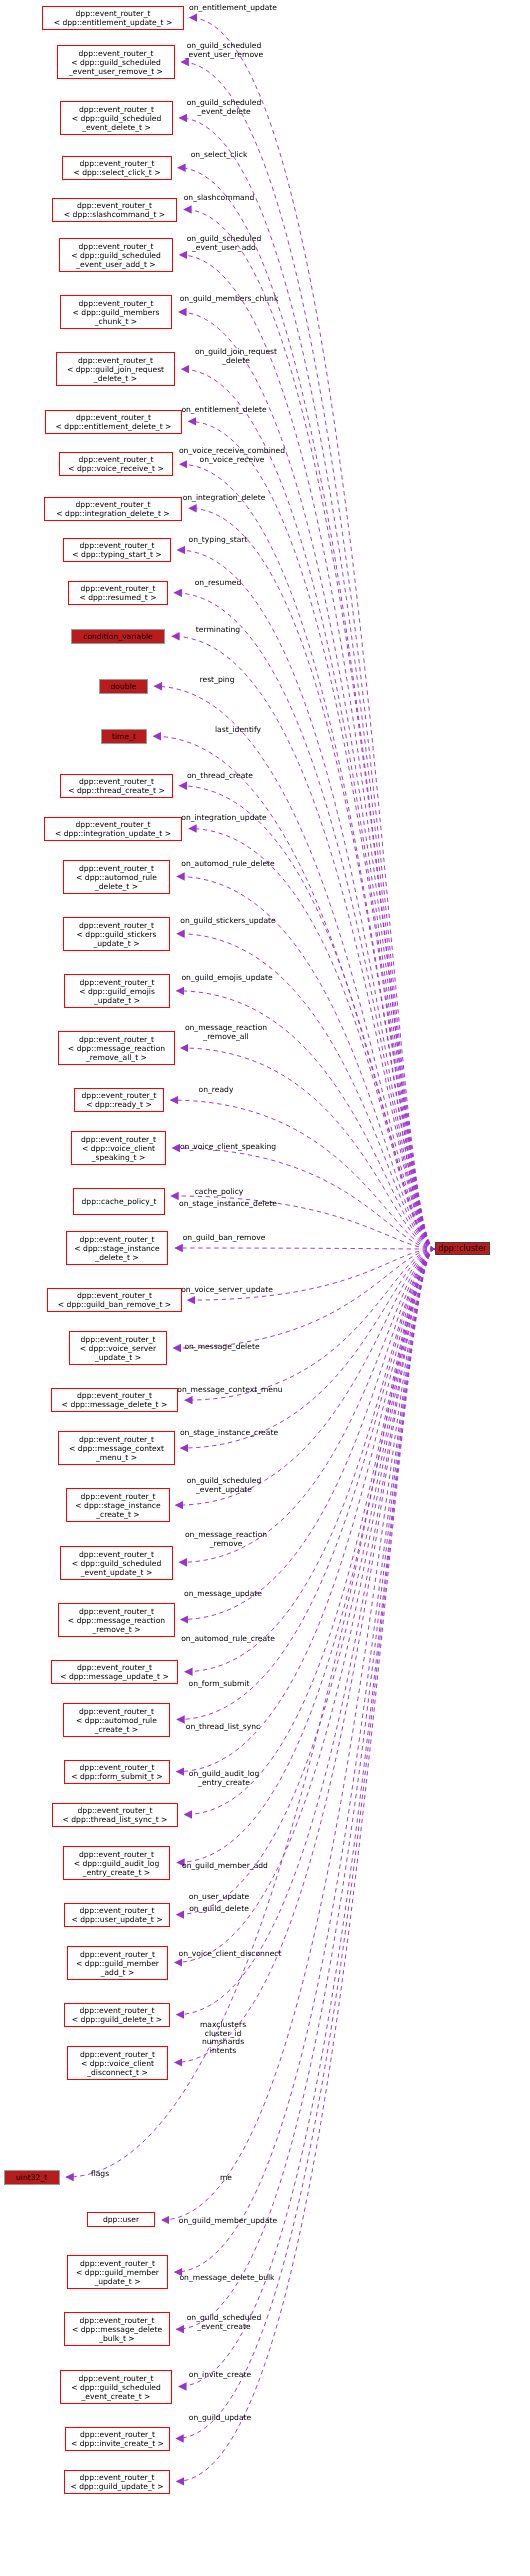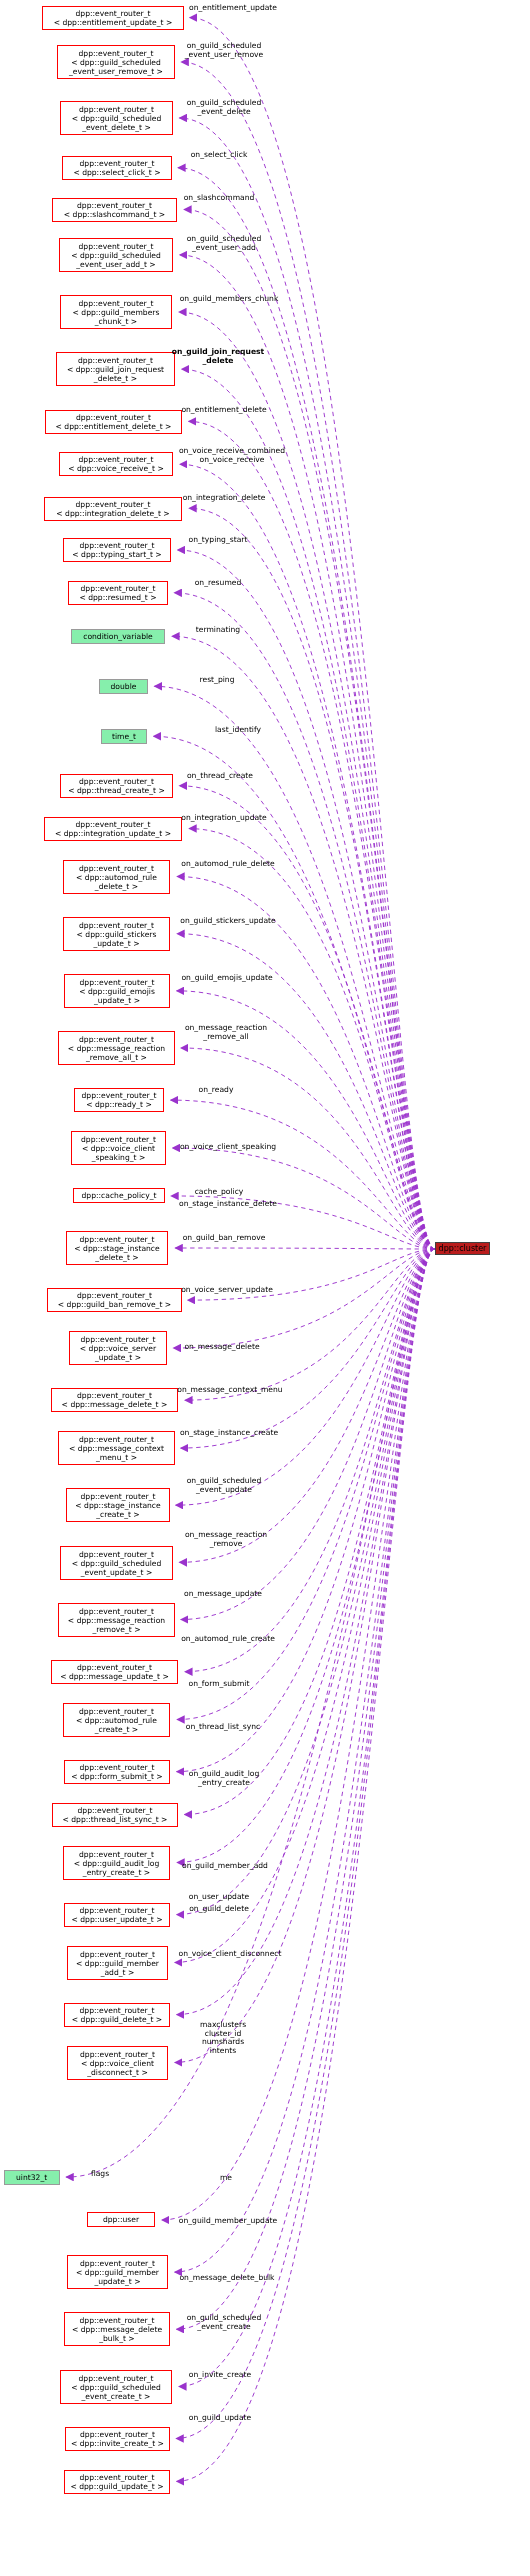--- a/index.html
+++ b/index.html
@@ -20,21 +20,21 @@
     line-height:9px;
     text-align:center;
     display:flex;
     align-items:center;
     justify-content:center;
     white-space:pre;
     padding:1.5px 2.2px;
   }
   .node.gray{
     border:0.7px solid #9a9a9a;
-    background:#86efac;
+    background:#b91c1c;
   }
   .node.center{
     border:0.7px solid #404040;
     background:#b91c1c;
     font-size:8px;
   }
   .edgelabel{
     position:absolute;
     font-size:7.6px;
     line-height:8.7px;
@@ -156,21 +156,21 @@
 &lt; dpp::guild_emojis
 _update_t &gt;</div>
       <div class="node" style="left: 58px; top: 1031px; width: 117px; height: 34px;">dpp::event_router_t
 &lt; dpp::message_reaction
 _remove_all_t &gt;</div>
       <div class="node" style="left: 74px; top: 1088px; width: 90px; height: 23.5px;">dpp::event_router_t
 &lt; dpp::ready_t &gt;</div>
       <div class="node" style="left: 71px; top: 1131px; width: 95px; height: 34px;">dpp::event_router_t
 &lt; dpp::voice_client
 _speaking_t &gt;</div>
-      <div class="node" style="left: 73px; top: 1188px; width: 92px; height: 15px;">dpp::cache_policy_t</div>
+      <div class="node" style="left: 73px; top: 1188px; width: 92px; height: 27px;">dpp::cache_policy_t</div>
       <div class="node" style="left: 66px; top: 1231px; width: 102px; height: 34px;">dpp::event_router_t
 &lt; dpp::stage_instance
 _delete_t &gt;</div>
       <div class="node" style="left: 47px; top: 1288px; width: 135px; height: 23.5px;">dpp::event_router_t
 &lt; dpp::guild_ban_remove_t &gt;</div>
       <div class="node" style="left: 69px; top: 1331px; width: 98px; height: 34px;">dpp::event_router_t
 &lt; dpp::voice_server
 _update_t &gt;</div>
       <div class="node" style="left: 51px; top: 1388px; width: 127px; height: 23.5px;">dpp::event_router_t
 &lt; dpp::message_delete_t &gt;</div>
@@ -228,21 +228,21 @@
       <div class="edgelabel" style="left: 233px; top: 3.6px;">on_entitlement_update</div>
       <div class="edgelabel" style="left: 224px; top: 42px;">on_guild_scheduled
 _event_user_remove</div>
       <div class="edgelabel" style="left: 224px; top: 99px;">on_guild_scheduled
 _event_delete</div>
       <div class="edgelabel" style="left: 219px; top: 151px;">on_select_click</div>
       <div class="edgelabel" style="left: 219px; top: 194px;">on_slashcommand</div>
       <div class="edgelabel" style="left: 224px; top: 235px;">on_guild_scheduled
 _event_user_add</div>
       <div class="edgelabel" style="left: 229px; top: 295px;">on_guild_members_chunk</div>
-      <div class="edgelabel" style="left: 218px; top: 348px; font-weight: bold;">on_guild_join_request
+      <div class="edgelabel" style="left: 236px; top: 348px;">on_guild_join_request
 _delete</div>
       <div class="edgelabel" style="left: 224px; top: 406px;">on_entitlement_delete</div>
       <div class="edgelabel" style="left: 232px; top: 447px;">on_voice_receive_combined
 on_voice_receive</div>
       <div class="edgelabel" style="left: 224px; top: 494px;">on_integration_delete</div>
       <div class="edgelabel" style="left: 218px; top: 536px;">on_typing_start</div>
       <div class="edgelabel" style="left: 218px; top: 579px;">on_resumed</div>
       <div class="edgelabel" style="left: 218px; top: 626px;">terminating</div>
       <div class="edgelabel" style="left: 217px; top: 676px;">rest_ping</div>
       <div class="edgelabel" style="left: 218px; top: 726px; padding-left: 40px;">last_identify</div>

